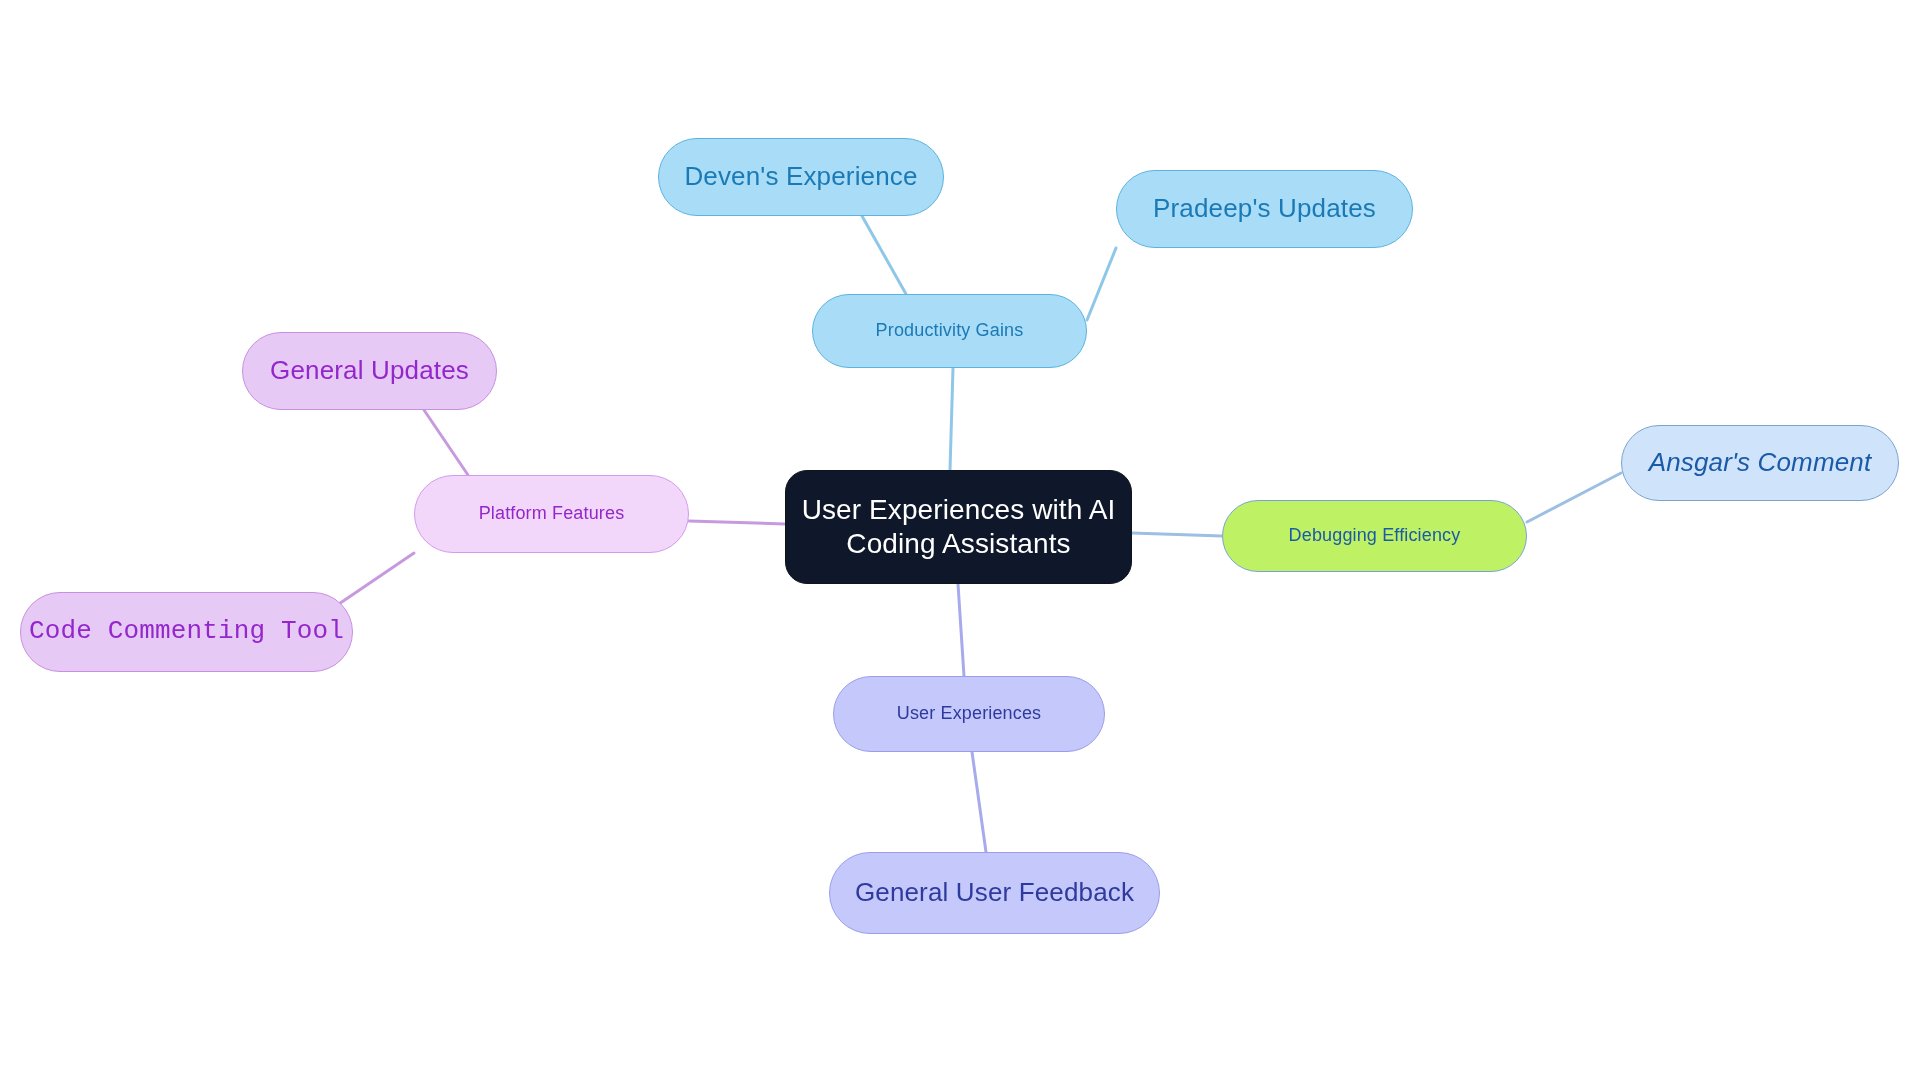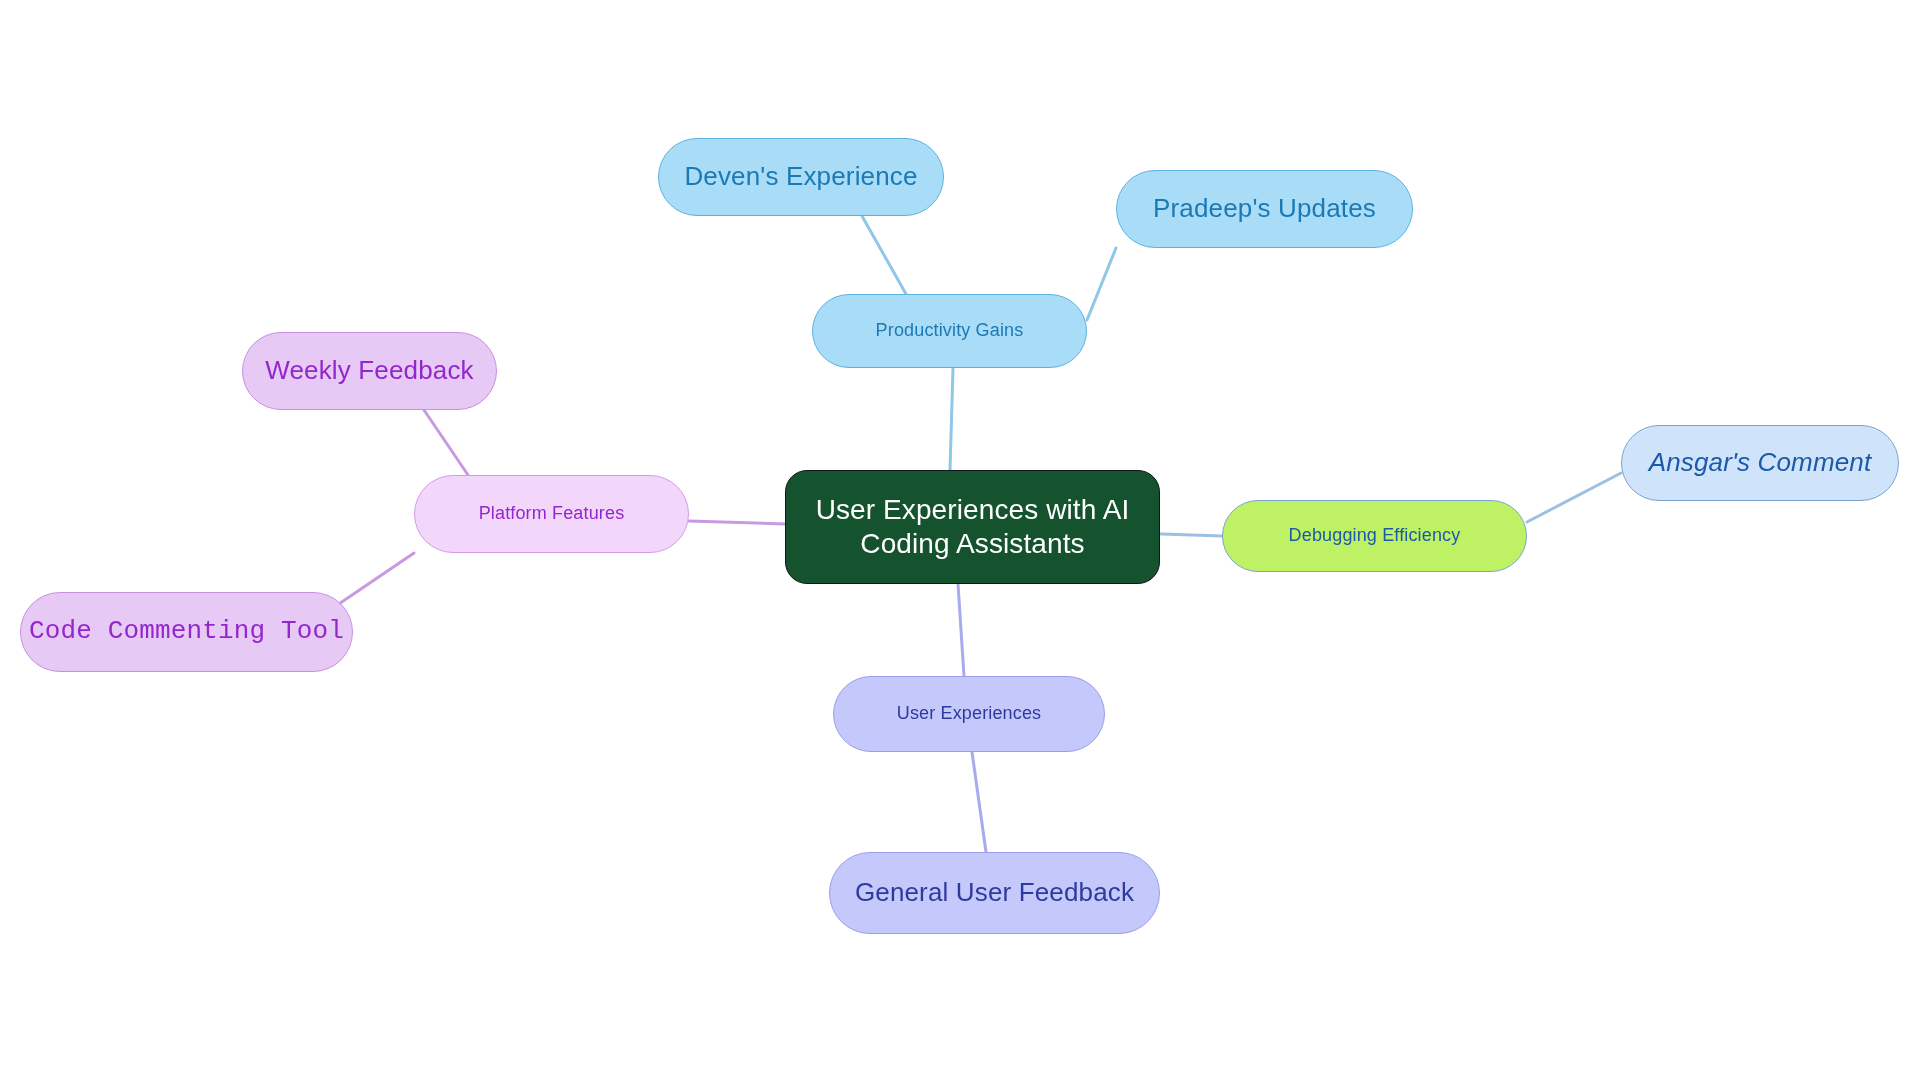--- a/index.html
+++ b/index.html
@@ -67,27 +67,27 @@
       <path d="M 1132 533 L 1222 536" stroke="#9dbfe3" stroke-width="3" stroke-linecap="round" fill="none"></path>
       <path d="M 1527 522 L 1621 473" stroke="#9dbfe3" stroke-width="3" stroke-linecap="round" fill="none"></path>
       <path d="M 958 584 L 964 676" stroke="#a7abec" stroke-width="3" stroke-linecap="round" fill="none"></path>
       <path d="M 972 752 L 986 852" stroke="#a7abec" stroke-width="3" stroke-linecap="round" fill="none"></path>
       <path d="M 785 524 L 689 521" stroke="#c79ae0" stroke-width="3" stroke-linecap="round" fill="none"></path>
       <path d="M 468 475 L 424 410" stroke="#c79ae0" stroke-width="3" stroke-linecap="round" fill="none"></path>
       <path d="M 414 553 L 330 610" stroke="#c79ae0" stroke-width="3" stroke-linecap="round" fill="none"></path>
     </svg>
 
   <div id="node-layer">
-      <div class="node node-root" style="left: 785px; top: 470px; width: 375px; height: 114px; background: #14532d; border-color: rgb(15, 21, 28); color: rgb(255, 255, 255);">User Experiences with AI
+      <div class="node node-root" style="left: 785px; top: 470px; width: 347px; height: 114px; background: #0f172a; border-color: rgb(15, 21, 28); color: rgb(255, 255, 255);">User Experiences with AI
 Coding Assistants</div>
       <div class="node node-branch" style="left: 812px; top: 294px; width: 275px; height: 74px; background: rgb(169, 220, 247); border-color: rgb(92, 179, 224); color: rgb(27, 122, 181);">Productivity Gains</div>
       <div class="node node-leaf" style="left: 658px; top: 138px; width: 286px; height: 78px; background: rgb(169, 220, 247); border-color: rgb(92, 179, 224); color: rgb(27, 122, 181);">Deven's Experience</div>
       <div class="node node-leaf" style="left: 1116px; top: 170px; width: 297px; height: 78px; background: rgb(169, 220, 247); border-color: rgb(92, 179, 224); color: rgb(27, 122, 181);">Pradeep's Updates</div>
       <div class="node node-branch" style="left: 1222px; top: 500px; width: 305px; height: 72px; background: #bef264; border-color: rgb(123, 163, 208); color: rgb(26, 90, 168);">Debugging Efficiency</div>
       <div class="node node-leaf" style="left: 1621px; top: 425px; width: 278px; height: 76px; background: rgb(207, 227, 251); border-color: rgb(123, 163, 208); color: rgb(26, 90, 168); font-style: italic;">Ansgar's Comment</div>
       <div class="node node-branch" style="left: 833px; top: 676px; width: 272px; height: 76px; background: rgb(197, 200, 250); border-color: rgb(154, 158, 234); color: rgb(47, 58, 158);">User Experiences</div>
       <div class="node node-leaf" style="left: 829px; top: 852px; width: 331px; height: 82px; background: rgb(197, 200, 250); border-color: rgb(154, 158, 234); color: rgb(47, 58, 158);">General User Feedback</div>
       <div class="node node-branch" style="left: 414px; top: 475px; width: 275px; height: 78px; background: rgb(242, 215, 251); border-color: rgb(212, 154, 236); color: rgb(147, 39, 204);">Platform Features</div>
-      <div class="node node-leaf" style="left: 242px; top: 332px; width: 255px; height: 78px; background: rgb(231, 201, 245); border-color: rgb(201, 143, 224); color: rgb(147, 39, 204);">Weekly Feedback</div>
+      <div class="node node-leaf" style="left: 242px; top: 332px; width: 255px; height: 78px; background: rgb(231, 201, 245); border-color: rgb(201, 143, 224); color: rgb(147, 39, 204);">General Updates</div>
       <div class="node node-leaf" style="left: 20px; top: 592px; width: 333px; height: 80px; background: rgb(231, 201, 245); border-color: rgb(201, 143, 224); color: rgb(147, 39, 204); font-family: Liberation Mono, monospace;">Code Commenting Tool</div>
     </div>
 
 </div>
 
 </body></html>

